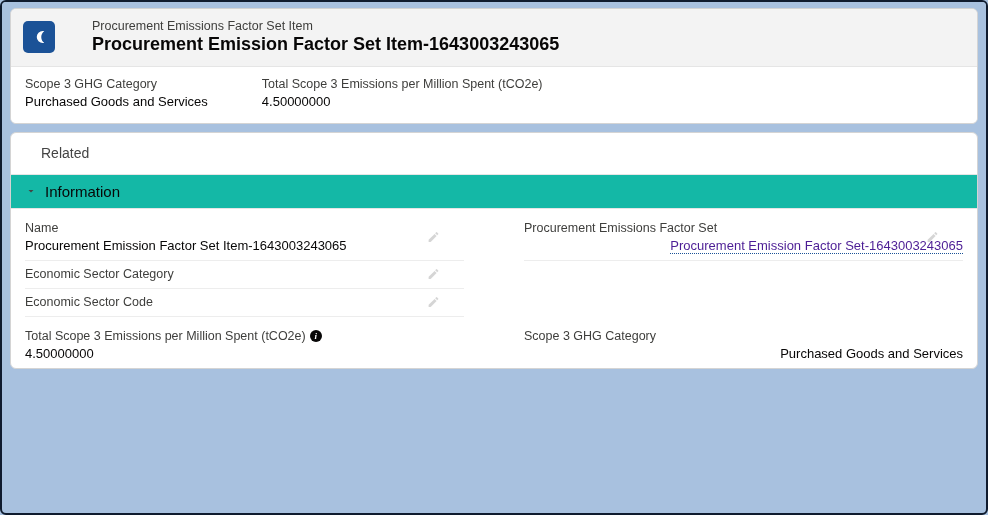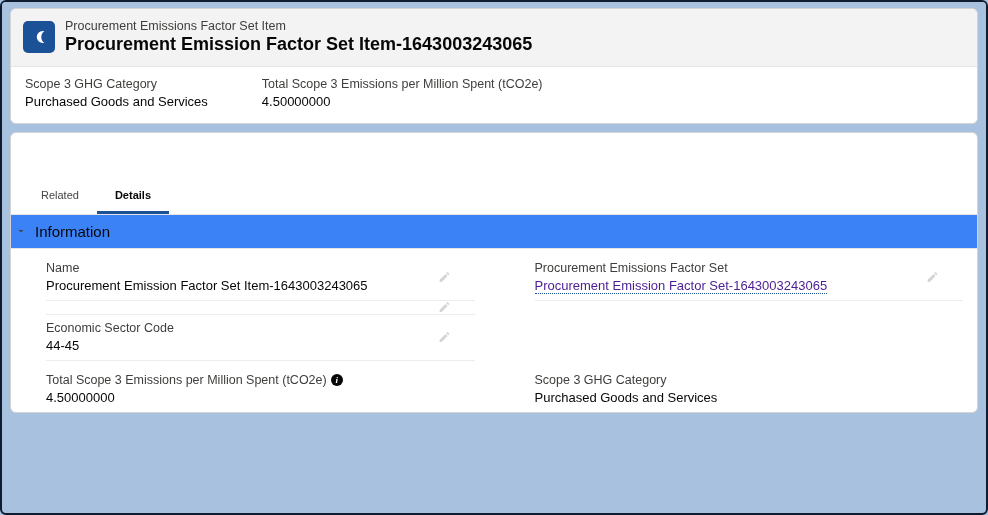--- a/index.html
+++ b/index.html
@@ -39,21 +39,21 @@
     background: #1b5297;
     border-radius: 5px;
     display: flex;
     align-items: center;
     justify-content: center;
     margin-right: 10px;
     flex-shrink: 0;
     margin-top: 2px;
   }
   .record-icon svg { fill: #fff; }
-  .header-titles { display: flex; flex-direction: column; }
+  .header-titles { display: flex; flex-direction: column; margin-left: 27px; }
   .object-label { font-size: 12.5px; color: #3e3e3c; }
   .record-title { font-size: 18px; font-weight: 700; color: #080707; line-height: 1.25; }
   .compact-fields {
     background: #fff;
     border-top: 1px solid #e5e5e5;
     padding: 10px 14px 14px 14px;
     display: flex;
     gap: 54px;
   }
   .compact-field { display: flex; flex-direction: column; gap: 3px; }
@@ -66,57 +66,55 @@
     border-radius: 6px;
     overflow: hidden;
   }
   .tabs {
     display: flex;
     border-bottom: 1px solid #e5e5e5;
     padding: 0 12px;
   }
   .tab {
     padding: 12px 18px 10px 18px;
-    font-size: 11px;
+    font-size: 14px;
     color: #444;
     cursor: pointer;
     border-bottom: 3px solid transparent;
-    margin-top: 44px;
   }
   .tab.active {
     font-weight: 700;
     color: #080707;
     border-bottom-color: #1b5297;
   }
 
   .section-header {
-    background: #3b82f6;
+    background: #14b8a6;
     border-top: 1px solid #e5e5e5;
     border-bottom: 1px solid #e5e5e5;
     display: flex;
     align-items: center;
-    padding: 8px 4px;
+    padding: 8px 14px;
     gap: 8px;
     cursor: pointer;
     font-size: 15px;
     color: #080707;
     text-align: center;
   }
   .section-header.first { border-top: none; }
   .chevron {
     display: inline-flex;
     align-items: center;
   }
   .chevron svg { width: 12px; height: 12px; fill: #444; }
 
   .section-body {
     padding: 6px 14px 0 14px;
     display: flex;
     gap: 8px;
-    margin-left: 21px;
   }
   .col {
     width: 50%;
     display: flex;
     flex-direction: column;
   }
   .detail-field {
     padding: 6px 0 7px 0;
     border-bottom: 1px solid #ededed;
     position: relative;
@@ -136,21 +134,21 @@
     cursor: pointer;
   }
   .edit-pencil svg { fill: #444; }
   .info-icon {
     width: 12px; height: 12px; border-radius: 50%;
     background: #080707; color: #fff; display: inline-flex;
     align-items: center; justify-content: center;
     font-size: 9px; font-weight: 700; font-style: italic; font-family: Georgia, serif;
   }
   .col-left { padding-right: 26px; }
-  .col-right { padding-left: 26px; }
+  .col-right { padding-left: 26px; text-align: right; }
 </style>
 </head>
 <body>
 
 <div class="outer">
 
   <div class="header-card">
     <div class="header-top">
       <div class="record-icon">
         <svg viewBox="0 0 24 24" width="18" height="18">
@@ -170,48 +168,47 @@
       <div class="compact-field">
         <span class="field-label">Total Scope 3 Emissions per Million Spent (tCO2e)</span>
         <span class="field-value">4.50000000</span>
       </div>
     </div>
   </div>
 
   <div class="tabs-card">
     <div class="tabs">
       <div class="tab">Related</div>
-      <div class="tab active">Details</div>
     </div>
 
     <div class="section-header first">
       <span class="chevron">
         <svg viewBox="0 0 24 24">
             <path d="M7 10l5 5 5-5z"></path>
           </svg>
       </span>
       <span>Information</span>
     </div>
     <div class="section-body">
       <div class="col col-left">
         <div class="detail-field">
           <div class="detail-label">Name</div>
           <div class="detail-value">Procurement Emission Factor Set Item-1643003243065</div>
           <span class="edit-pencil"><svg viewBox="0 0 24 24">
                 <path d="M3 17.25V21h3.75l11-11-3.75-3.75-11 11zM20.7 7.04a1 1 0 0 0 0-1.41l-2.34-2.34a1 1 0 0 0-1.41 0l-1.83 1.83 3.75 3.75 1.83-1.83z"></path>
               </svg></span>
         </div>
         <div class="detail-field">
+          <div class="detail-label">Economic Sector Category</div>
           <span class="edit-pencil"><svg viewBox="0 0 24 24">
                 <path d="M3 17.25V21h3.75l11-11-3.75-3.75-11 11zM20.7 7.04a1 1 0 0 0 0-1.41l-2.34-2.34a1 1 0 0 0-1.41 0l-1.83 1.83 3.75 3.75 1.83-1.83z"></path>
               </svg></span>
         </div>
         <div class="detail-field">
           <div class="detail-label">Economic Sector Code</div>
-          <div class="detail-value">44-45</div>
           <span class="edit-pencil"><svg viewBox="0 0 24 24">
                 <path d="M3 17.25V21h3.75l11-11-3.75-3.75-11 11zM20.7 7.04a1 1 0 0 0 0-1.41l-2.34-2.34a1 1 0 0 0-1.41 0l-1.83 1.83 3.75 3.75 1.83-1.83z"></path>
               </svg></span>
         </div>
       </div>
       <div class="col col-right">
         <div class="detail-field">
           <div class="detail-label">Procurement Emissions Factor Set</div>
           <div class="detail-value link"><a href="#">Procurement Emission Factor Set-1643003243065</a></div>
           <span class="edit-pencil"><svg viewBox="0 0 24 24">

